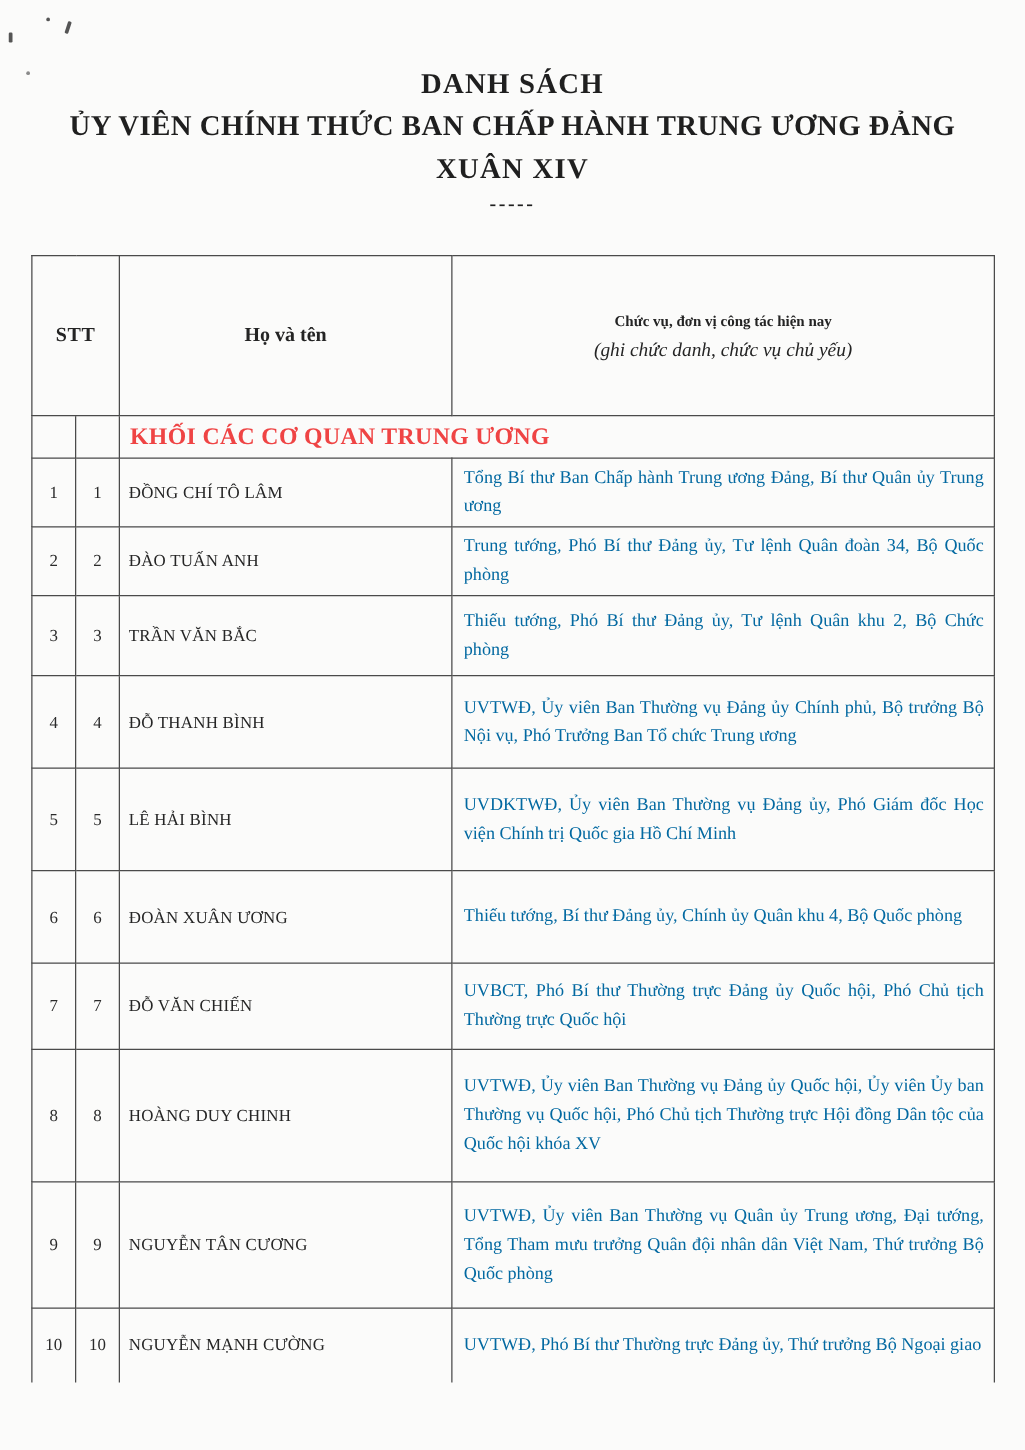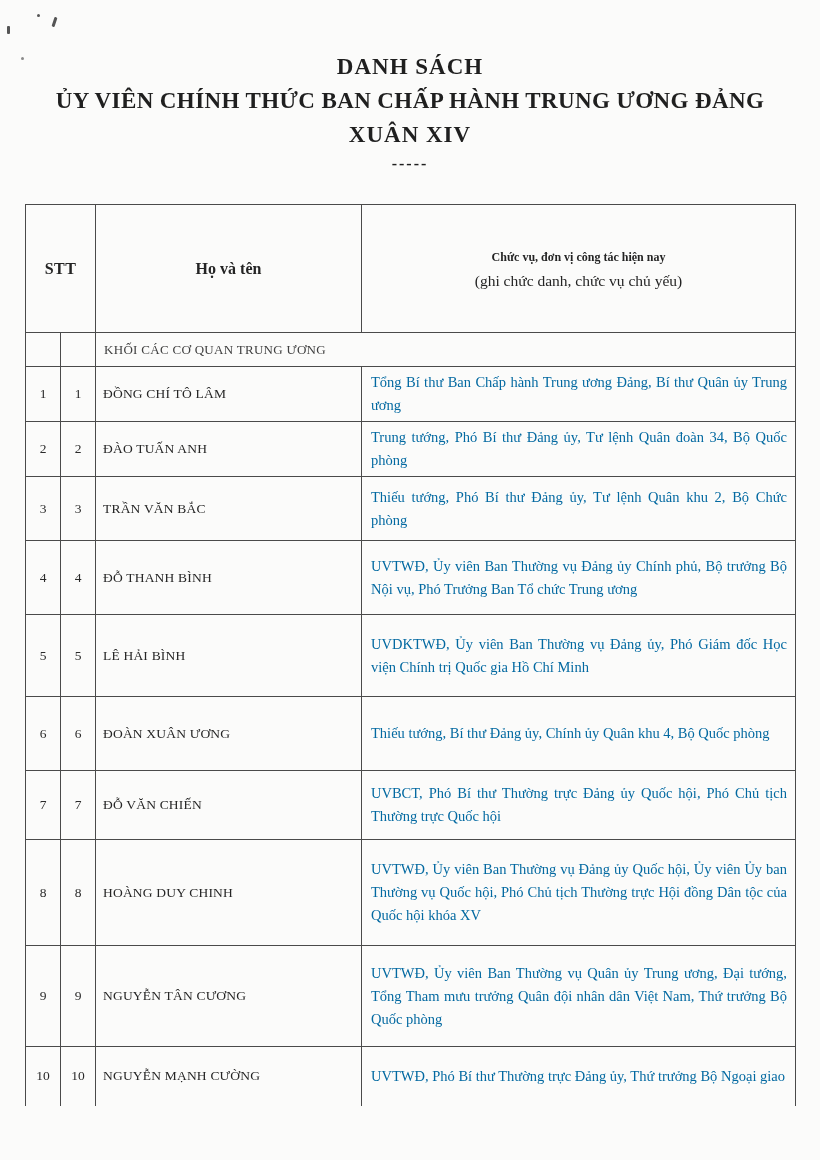--- a/index.html
+++ b/index.html
@@ -63,29 +63,29 @@
     vertical-align: middle;
     color: #242424;
   }
   tr:last-child td { border-bottom: none; }
 
   thead tr { height: 128px; }
   th.th-stt  { font-size: 16px; font-weight: bold; letter-spacing: 0.5px; }
   th.th-name { font-size: 16px; font-weight: bold; }
   th.th-pos  { font-size: 16px; }
   .th-pos .main { display: block; font-weight: bold; font-size: 12px; line-height: 24px; }
-  .th-pos .sub  { display: block; font-weight: normal; font-size: 15.5px; line-height: 23px; }
+  .th-pos .sub  { display: block; font-style: italic; font-weight: normal; font-size: 15.5px; line-height: 23px; }
 
   tbody tr.section-row { height: 34px; }
   td.section-cell {
-    font-weight: normal;
-    font-size: 13px;
+    font-weight: bold;
+    font-size: 19px;
     letter-spacing: 0.3px;
     padding: 2px 4px 2px 8px;
-    color: #404040;
+    color: #ef4444;
   }
 
   
   tbody tr:nth-child(2)  { height: 46px; }
   tbody tr:nth-child(3)  { height: 45px; }
   tbody tr:nth-child(4)  { height: 64px; }
   tbody tr:nth-child(5)  { height: 74px; }
   tbody tr:nth-child(6)  { height: 82px; }
   tbody tr:nth-child(7)  { height: 74px; }
   tbody tr:nth-child(8)  { height: 69px; }

